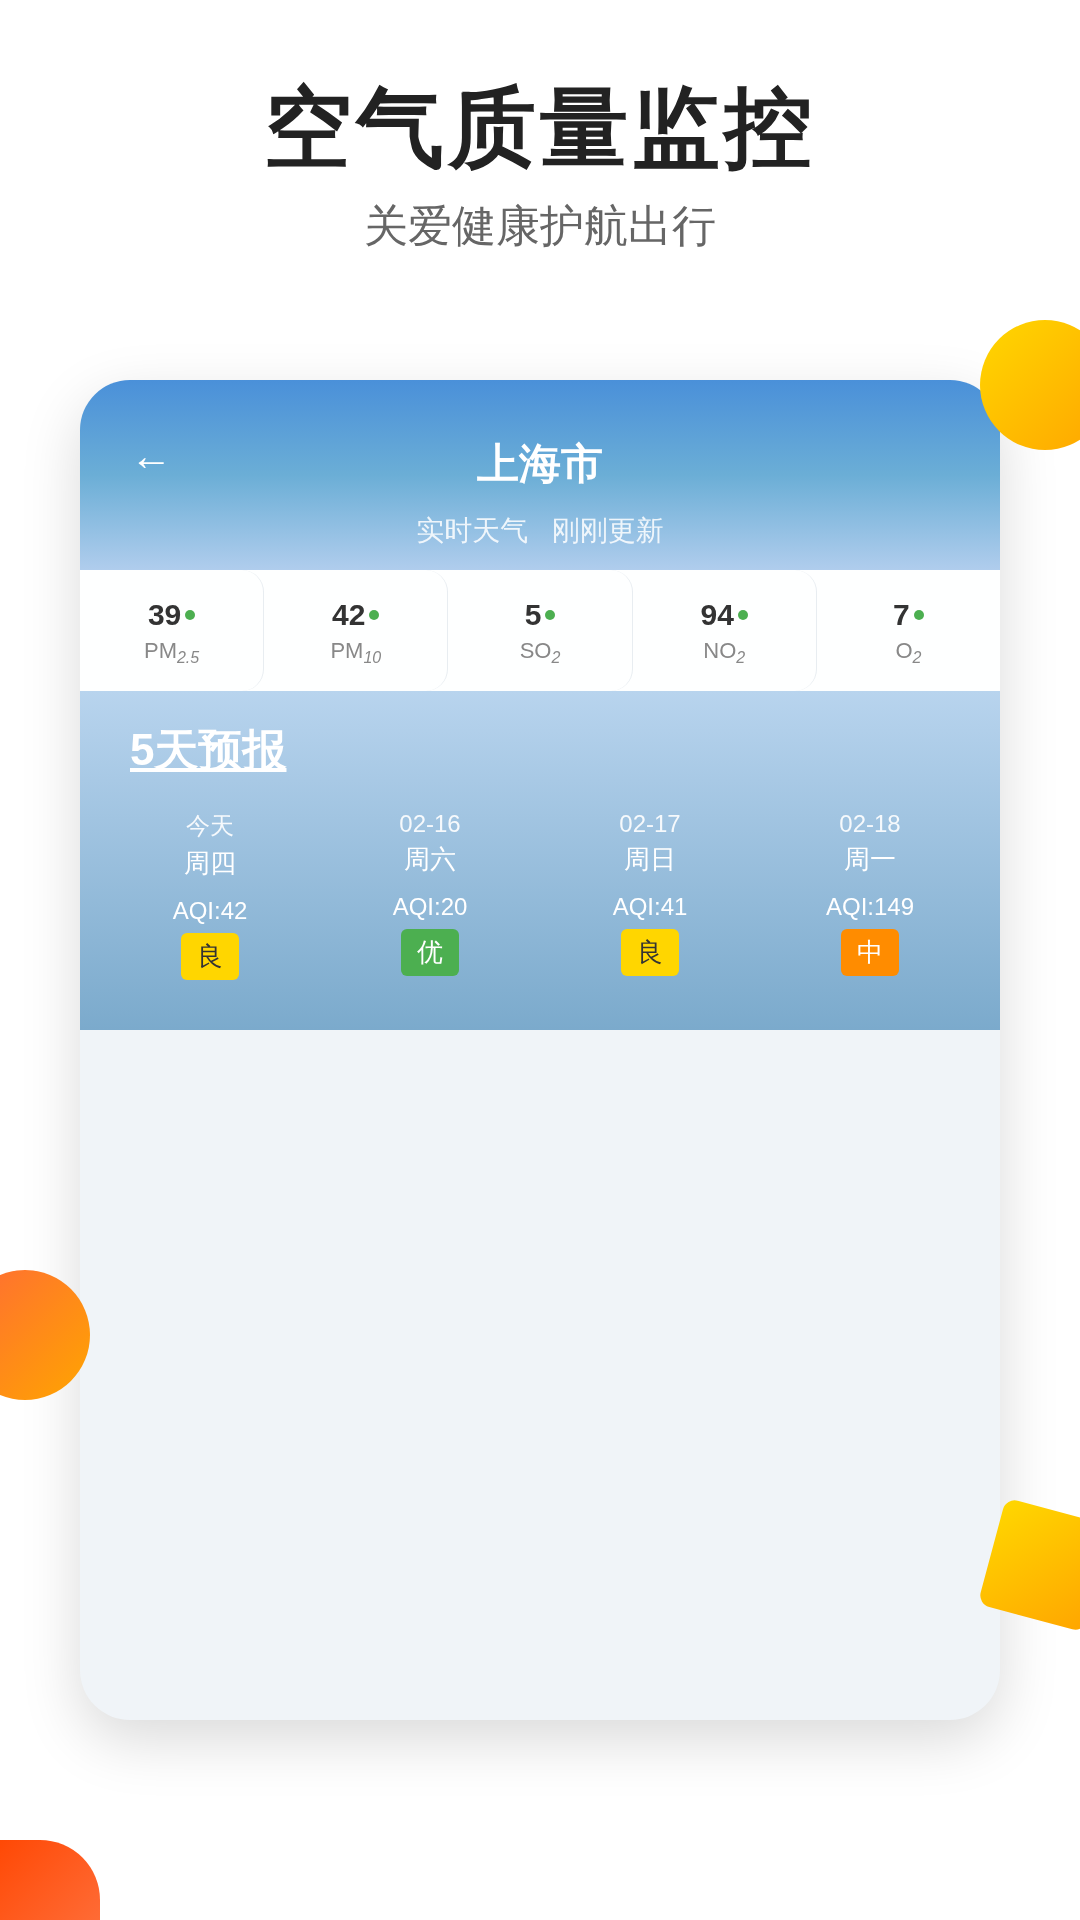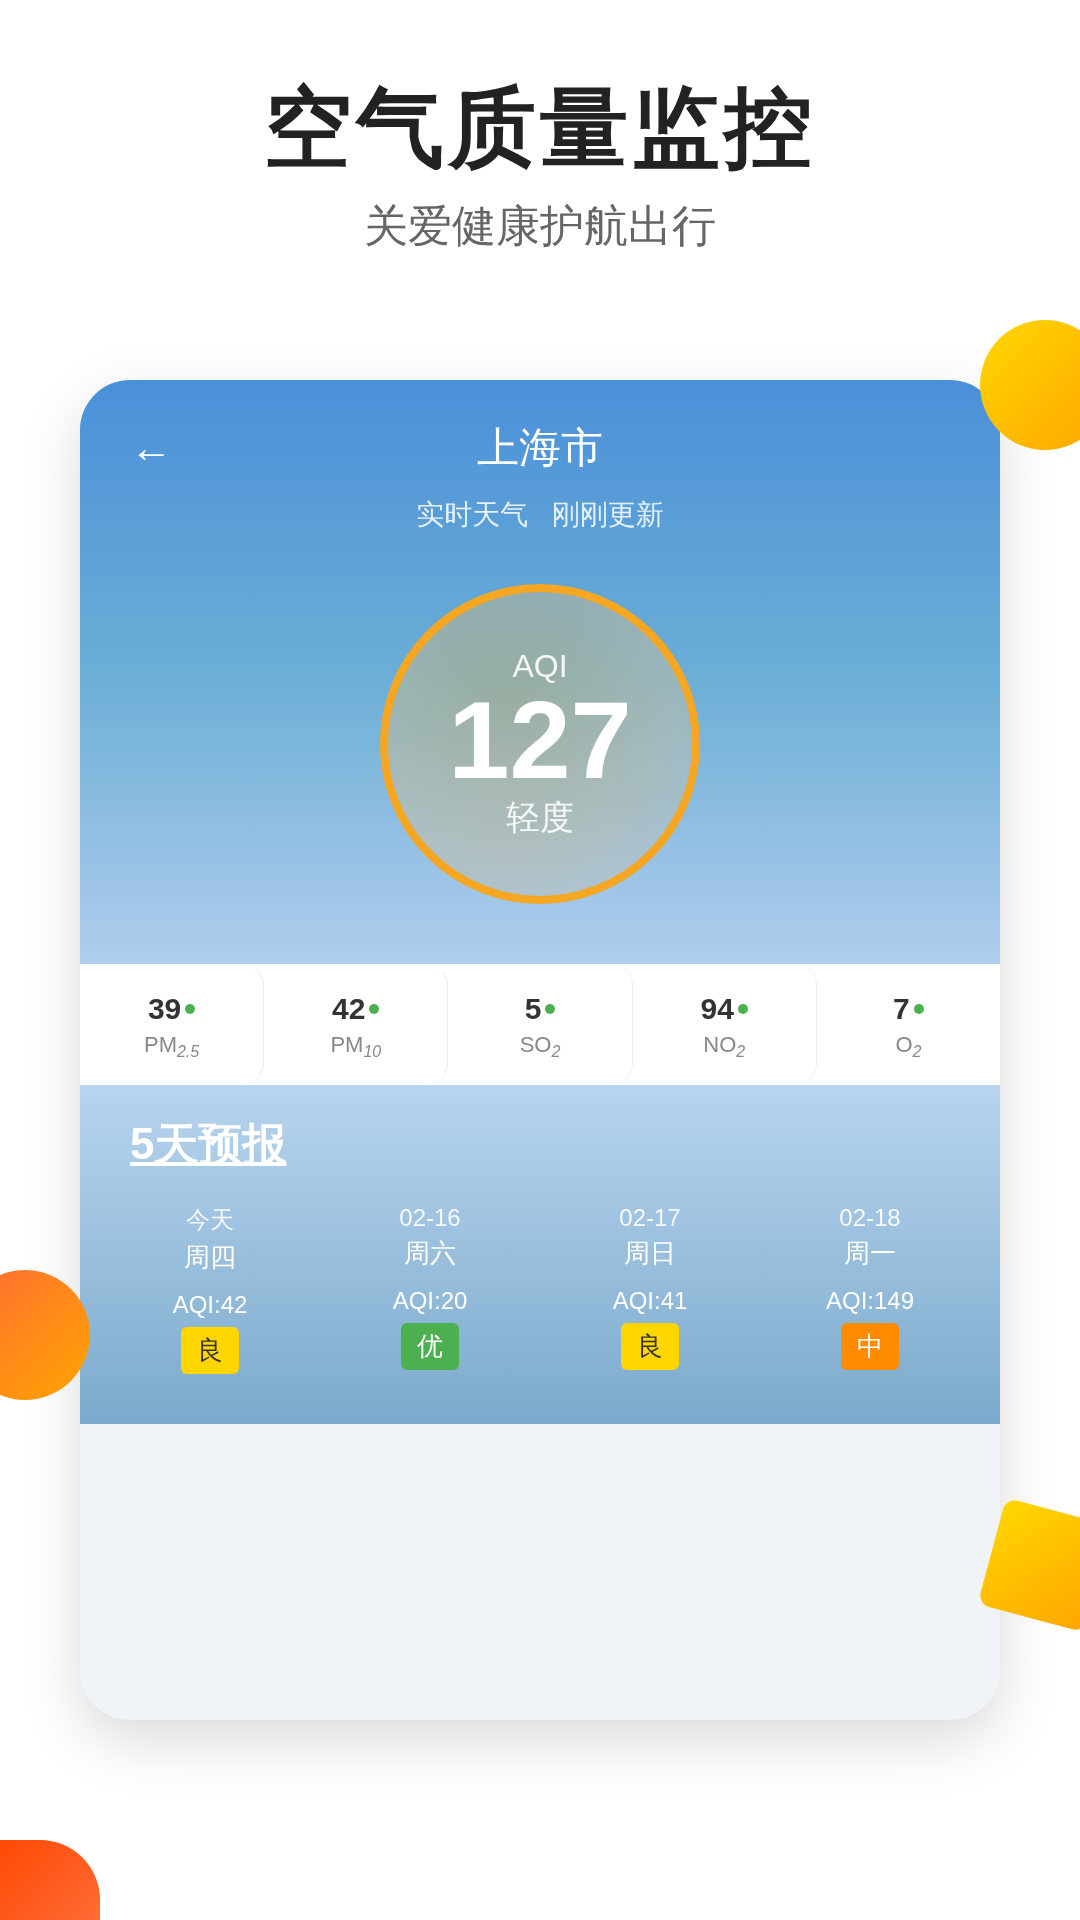--- a/index.html
+++ b/index.html
@@ -107,21 +107,22 @@
     .back-arrow {
       position: absolute;
       left: 50px;
       font-size: 42px;
       color: white;
       font-weight: 300;
     }
     .city-name {
       font-size: 42px;
       color: white;
-      font-weight: 400;
+      font-weight: 700;
+      margin-top: 16px;
     }
 
     
     .weather-subtitle {
       text-align: center;
       padding: 0 50px 20px;
       color: rgba(255,255,255,0.85);
       font-size: 28px;
     }
 
@@ -278,29 +279,20 @@
       <div class="back-arrow">←</div>
       <div class="city-name">上海市</div>
     </div>
 
     <div class="weather-subtitle">
       <span>实时天气</span>
       &nbsp;
       <span>刚刚更新</span>
     </div>
 
-    <div class="aqi-circle-wrapper">
-      <div class="aqi-circle-outer">
-        <div class="aqi-circle-inner">
-          <div class="aqi-label">AQI</div>
-          <div class="aqi-value">127</div>
-          <div class="aqi-level">轻度</div>
-        </div>
-      </div>
-    </div>
   </div>
 
   <div class="pollutants-section" id="pollutants-container">
   <div class="pollutant-item">
         <div class="pollutant-value-row">
           <span class="pollutant-value">39</span>
           <span class="pollutant-dot" style="background: rgb(76, 175, 80);"></span>
         </div>
         <div class="pollutant-name">PM<sub>2.5</sub></div>
       </div>

